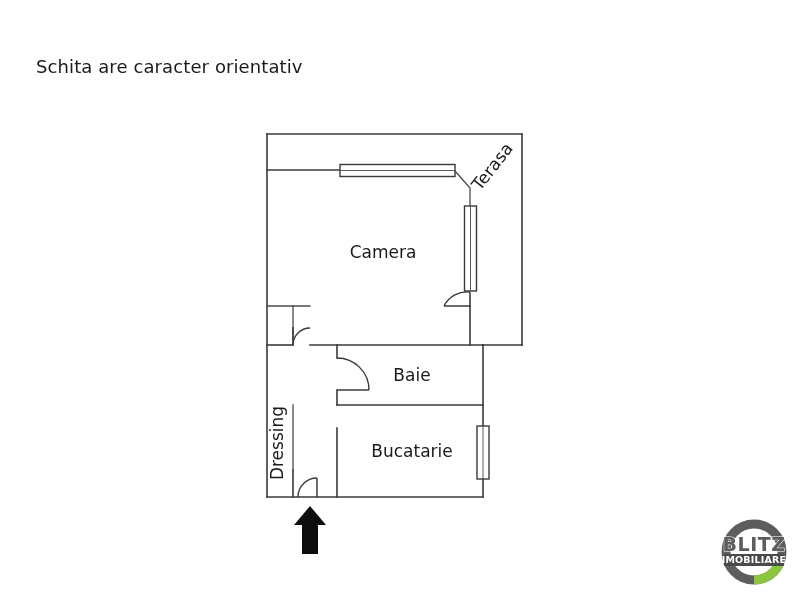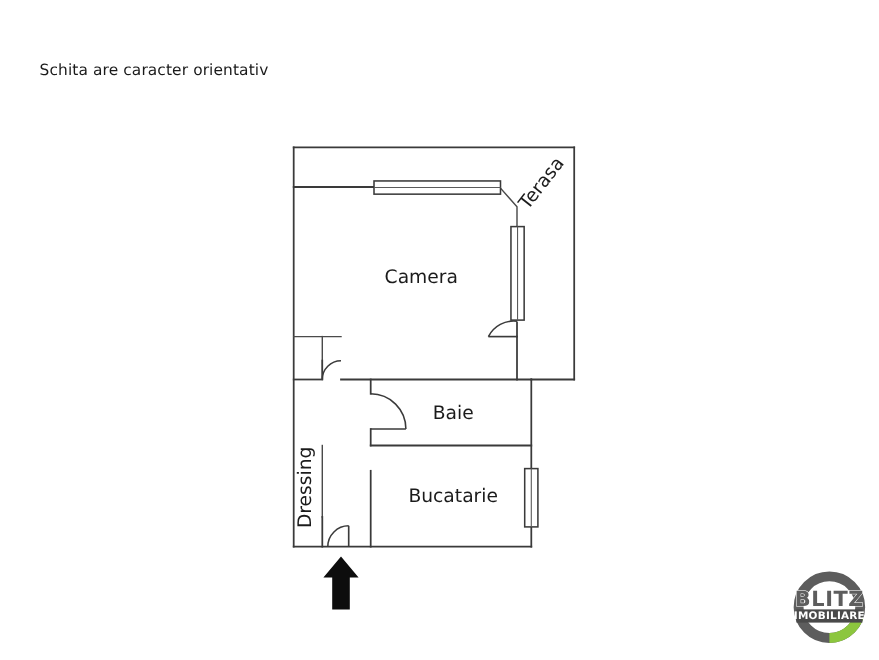--- a/index.html
+++ b/index.html
@@ -17,21 +17,21 @@
   #page {
     position: relative;
     width: 799px;
     height: 600px;
     background: #ffffff;
   }
   .caption {
     position: absolute;
     left: 36px;
     top: 56px;
-    font-size: 14px;
+    font-size: 18px;
     color: #1a1a1a;
     letter-spacing: 0.1px;
     font-family: "DejaVu Sans", "Liberation Sans", sans-serif;
     white-space: nowrap;
   }
   #plan-svg {
     position: absolute;
     left: 0;
     top: 0;
     width: 799px;

